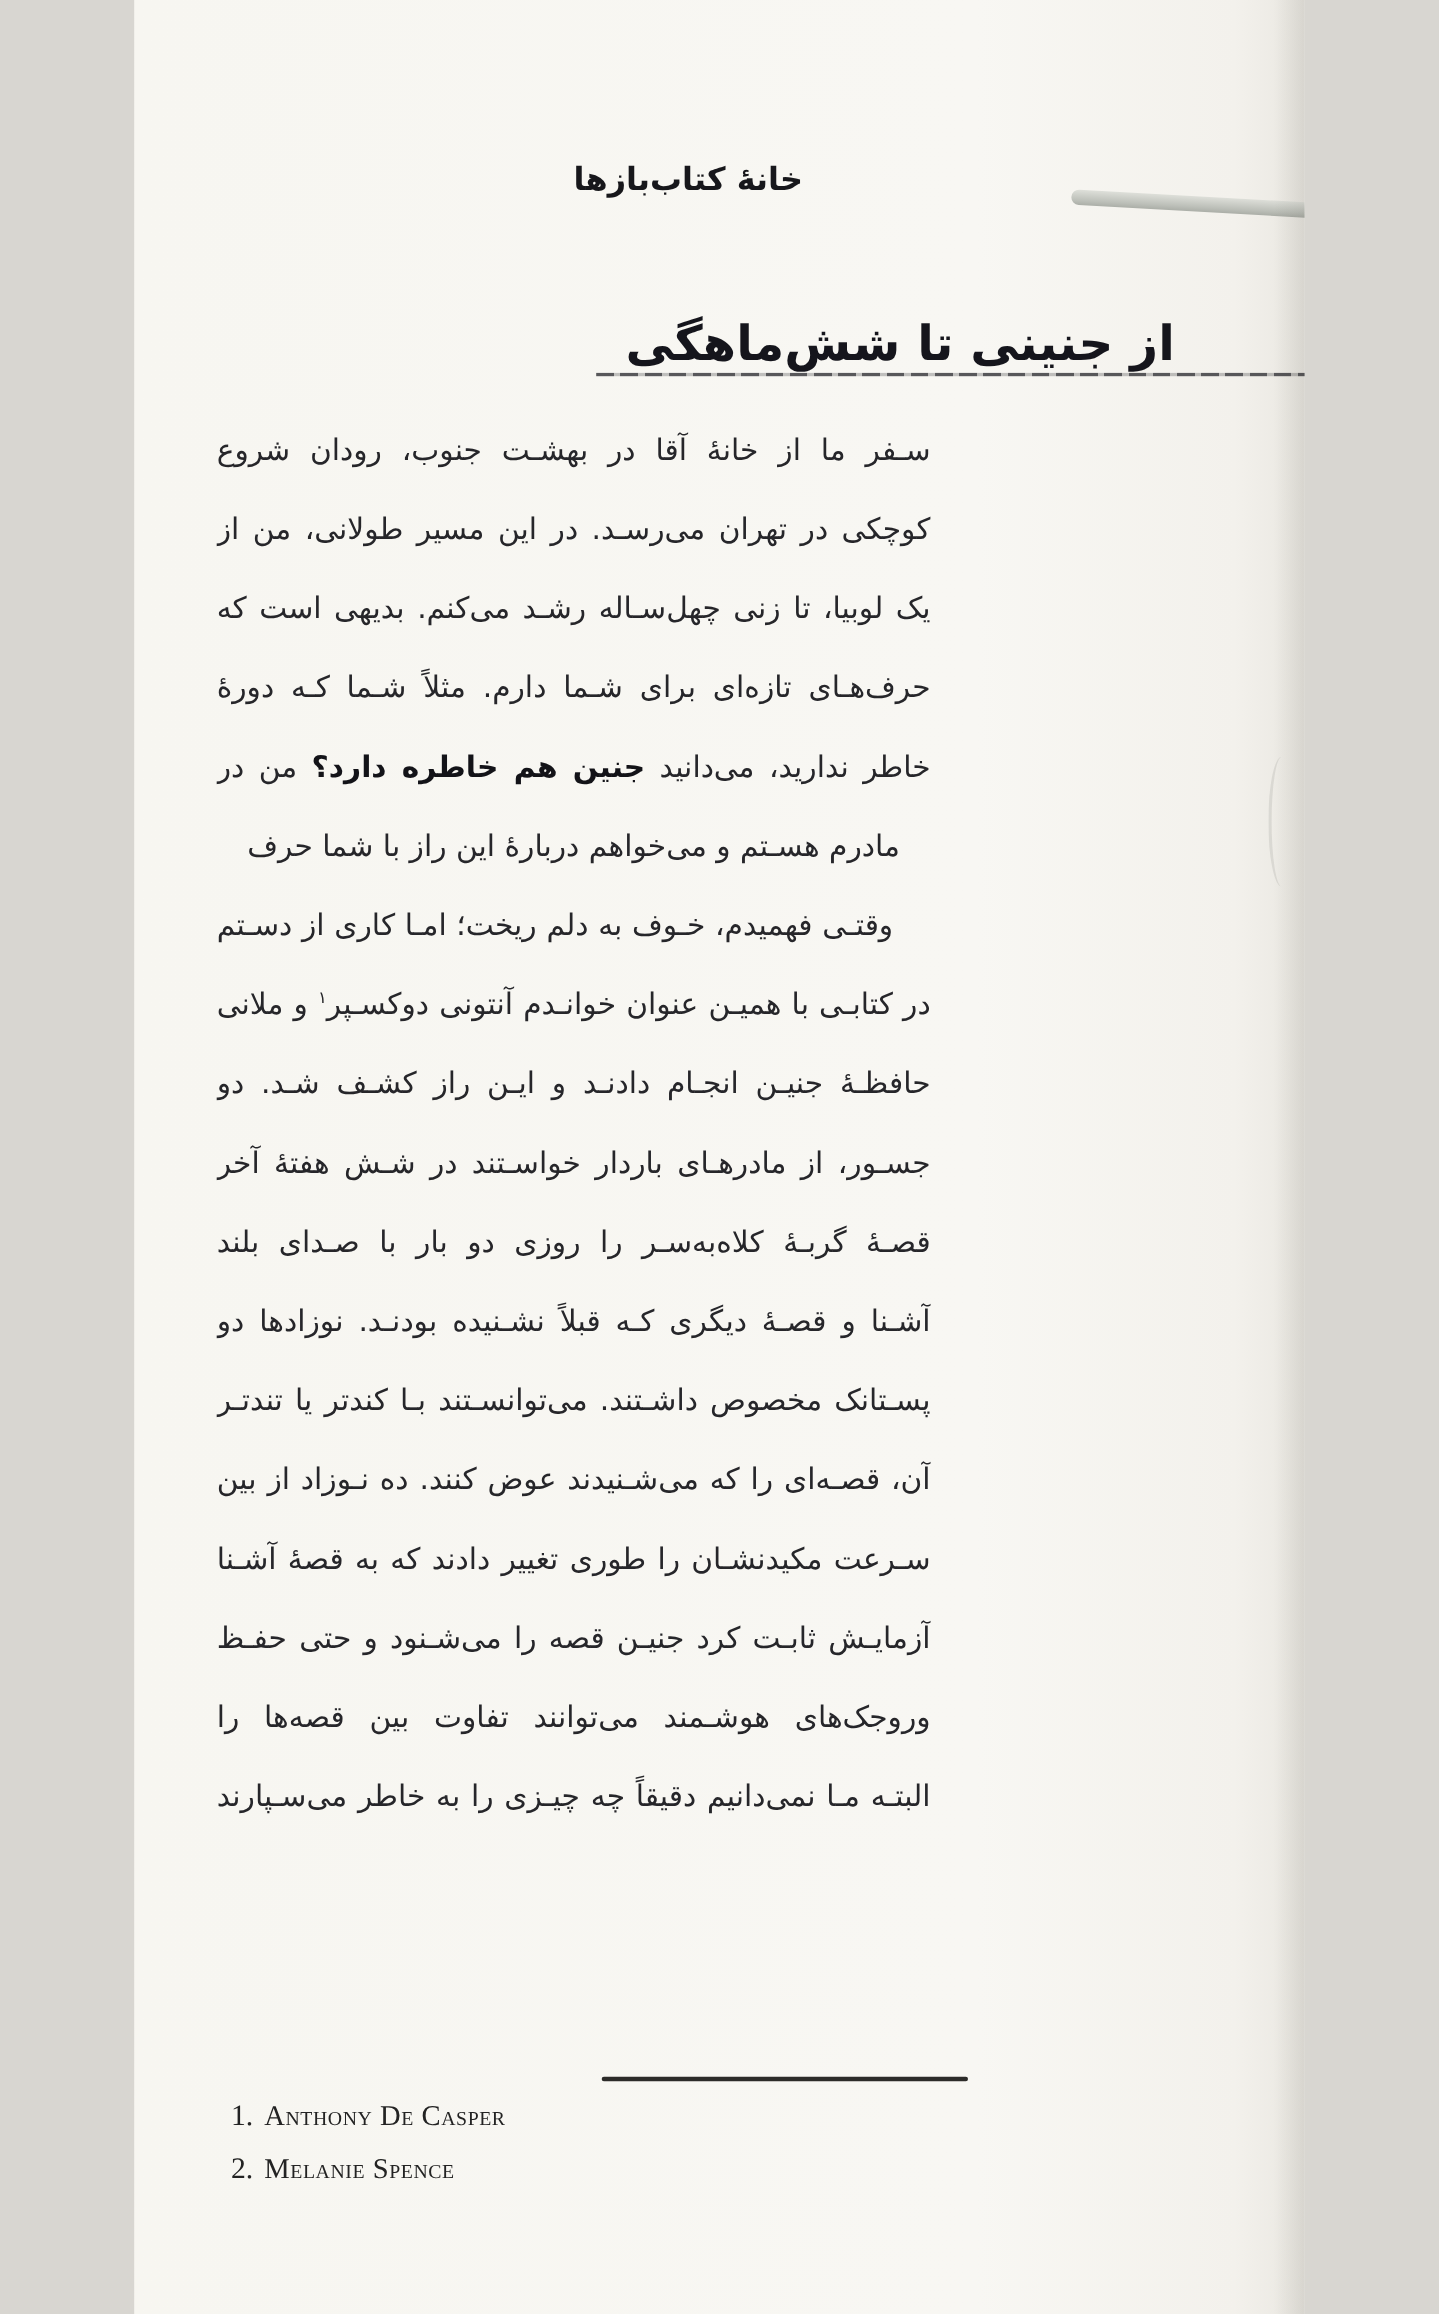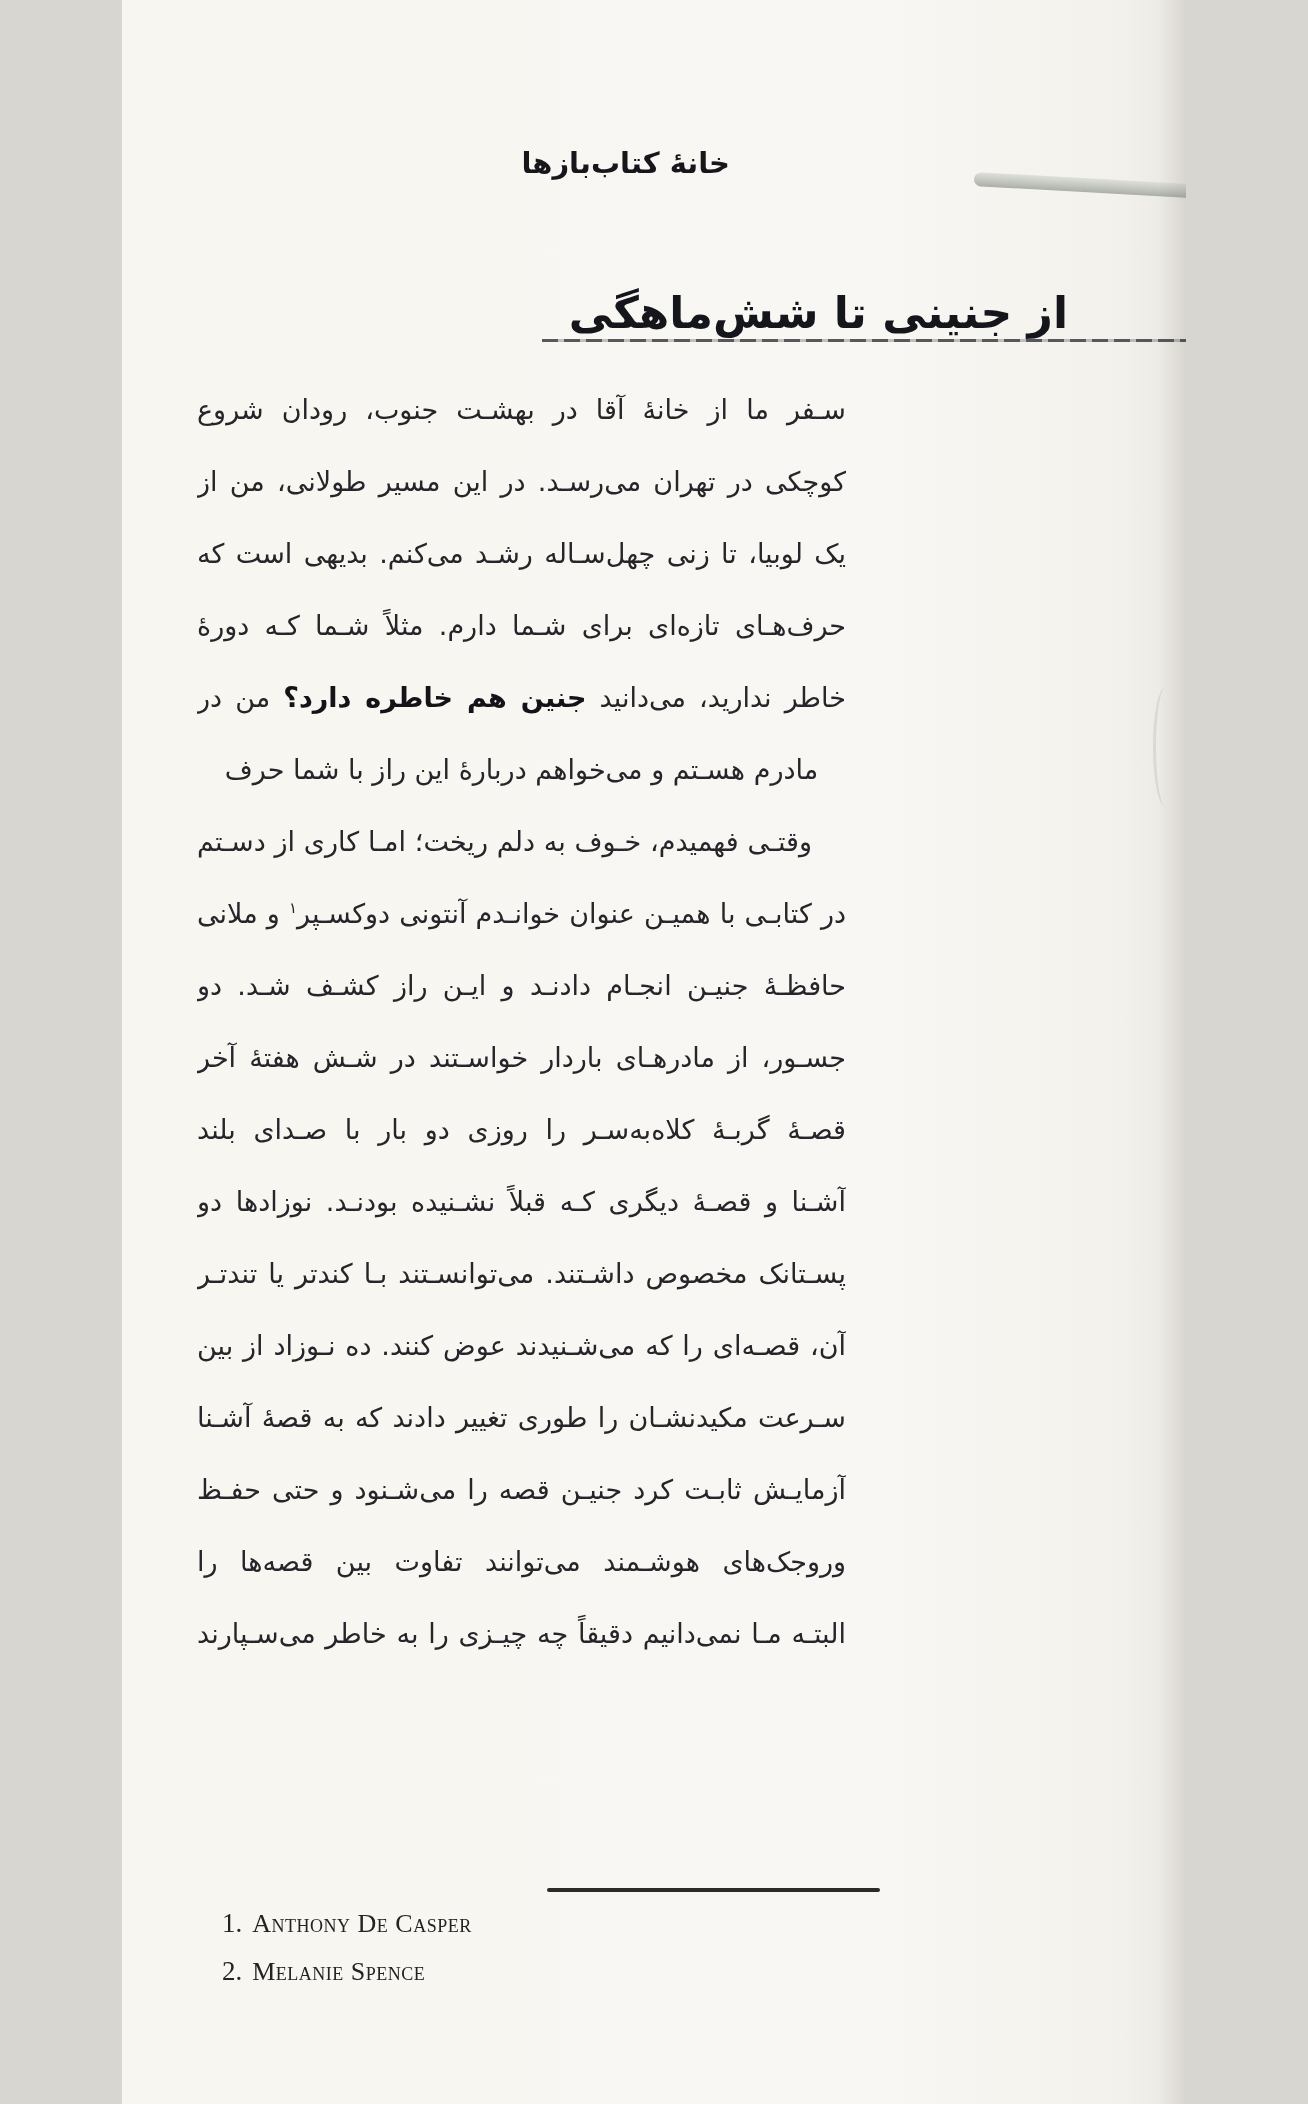--- a/index.html
+++ b/index.html
@@ -66,21 +66,21 @@
   .ln.indent { padding-right: 34px; }
   .ln b { font-weight: bold; color: #131318; }
   sup.fnref { font-size: 15px; line-height: 0; vertical-align: super; }
   
   .footnote-separator {
     position: absolute; left: 425px; top: 1888px;
     width: 333px; height: 4px; background: #2c2b29; border-radius: 2px;
   }
   .footnotes {
     position: absolute; left: 88px; top: 1906px;
-    direction: ltr; font-family: "Liberation Serif", serif; color: #232323; margin-left: 12px;
+    direction: ltr; font-family: "Liberation Serif", serif; color: #232323;
   }
   .fn { margin-bottom: 13px; font-size: 26px; line-height: 34px; white-space: nowrap; }
   .fn-num { font-size: 27px; margin-right: 10px; }
   .fn-name { font-variant: small-caps; letter-spacing: .5px; }
   
   .pageno {
     position: absolute; left: 1186px; top: 1975px;
     direction: rtl; font-size: 28px; color: #2a2a2e;
   }
   .pageno-line {

